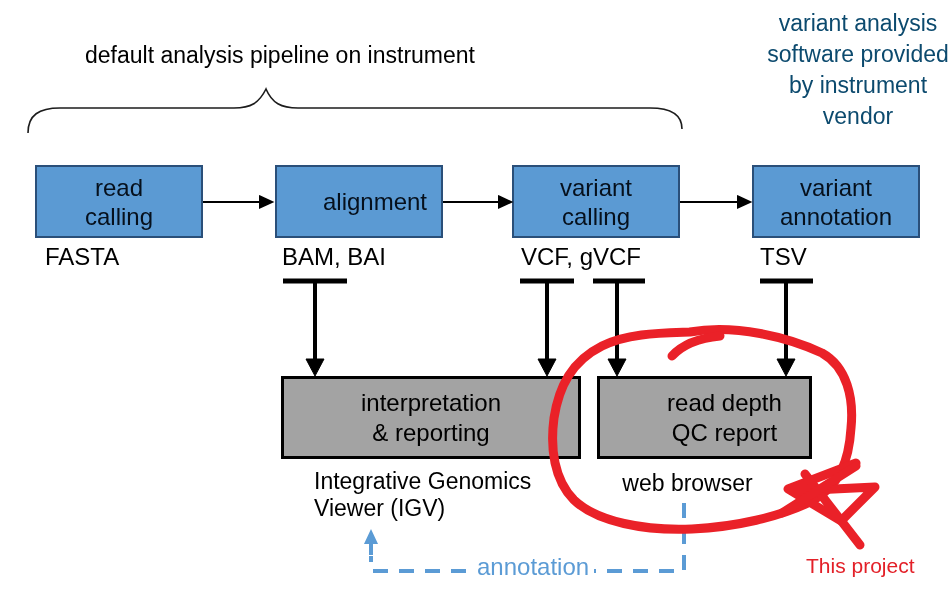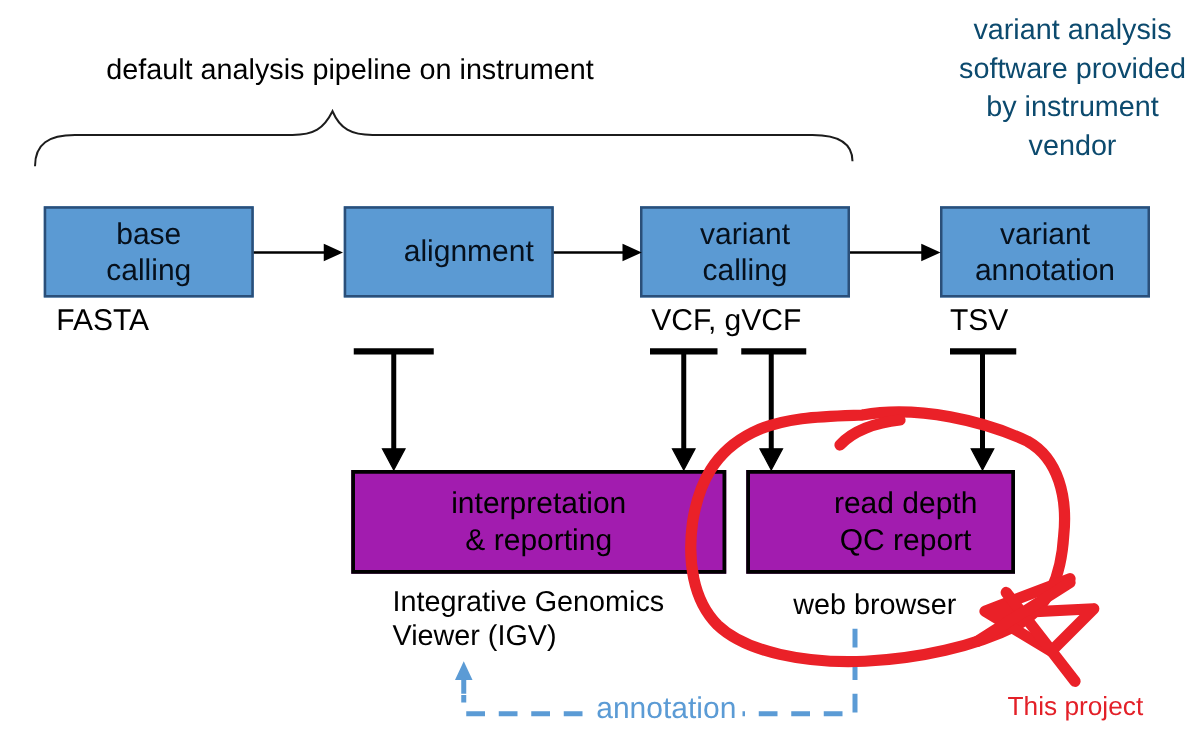--- a/index.html
+++ b/index.html
@@ -20,21 +20,21 @@
   .pipe-box{
     background:#5b9ad3;border:2px solid #2a4f79;box-sizing:border-box;
     top:165px;height:73px;width:168px;
     display:flex;align-items:center;justify-content:center;text-align:center;
     font-size:24px;line-height:29px;color:#06101c;
   }
   .fmt-label{
     top:244px;font-size:24px;line-height:26px;color:#000;white-space:nowrap;
   }
   .out-box{
-    background:#a21caf;border:3px solid #000;box-sizing:border-box;
+    background:#a3a3a3;border:3px solid #000;box-sizing:border-box;
     top:376px;height:83px;
     display:flex;align-items:center;justify-content:center;text-align:center;
     font-size:24px;line-height:30px;color:#000;
   }
   .caption{
     font-size:23px;line-height:27px;color:#000;
   }
   .hyperlink-label{
     left:472px;top:553px;font-size:24px;color:#5b9bd5;background:#fff;
     padding:0 5px;z-index:6;
@@ -48,40 +48,41 @@
 <body>
 
 <div id="canvas">
 
   <div class="abs title">default analysis pipeline on instrument</div>
   <div class="abs vendor-note pre">variant analysis
 software provided
 by instrument
 vendor</div>
 
-  <div class="abs pipe-box pre" style="left:35px;">base
+  <div class="abs pipe-box pre" style="left:35px;">read
 calling</div>
   <div class="abs pipe-box pre" style="left:275px;padding-left:32px;">alignment</div>
   <div class="abs pipe-box pre" style="left:512px;">variant
 calling</div>
   <div class="abs pipe-box pre" style="left:752px;">variant
 annotation</div>
 
   <div class="abs fmt-label" style="left:45px;">FASTA</div>
+  <div class="abs fmt-label" style="left:282px;">BAM, BAI</div>
   <div class="abs fmt-label" style="left:521px;">VCF, gVCF</div>
   <div class="abs fmt-label" style="left:760px;">TSV</div>
 
   <div class="abs out-box pre" style="left:281px;width:300px;">interpretation
 &amp; reporting</div>
   <div class="abs out-box pre" style="left:597px;width:215px;padding-left:40px;">read depth
 QC report</div>
 
   <div class="abs caption pre" style="left:290px;top:468px;width:270px;text-align:left;margin-left:24px;">Integrative Genomics
 Viewer (IGV)</div>
-  <div class="abs caption" style="left:610px;top:470px;width:155px;text-align:right;">web browser</div>
+  <div class="abs caption" style="left:610px;top:470px;width:155px;text-align:center;">web browser</div>
 
   <div class="abs hyperlink-label">annotation</div>
 
   <div class="abs project-label">This project</div>
 
   <svg id="overlay" viewBox="0 0 951 594" xmlns="http://www.w3.org/2000/svg">
 
     <path d="M 28,133 C 28,115 39,108 60,108 L 234,108 C 251,108 259,103 266,89
          C 272,103 281,108 298,108 L 650,108 C 671,108 682,115 682,129" fill="none" stroke="#1c1c1c" stroke-width="1.6"></path>
 

